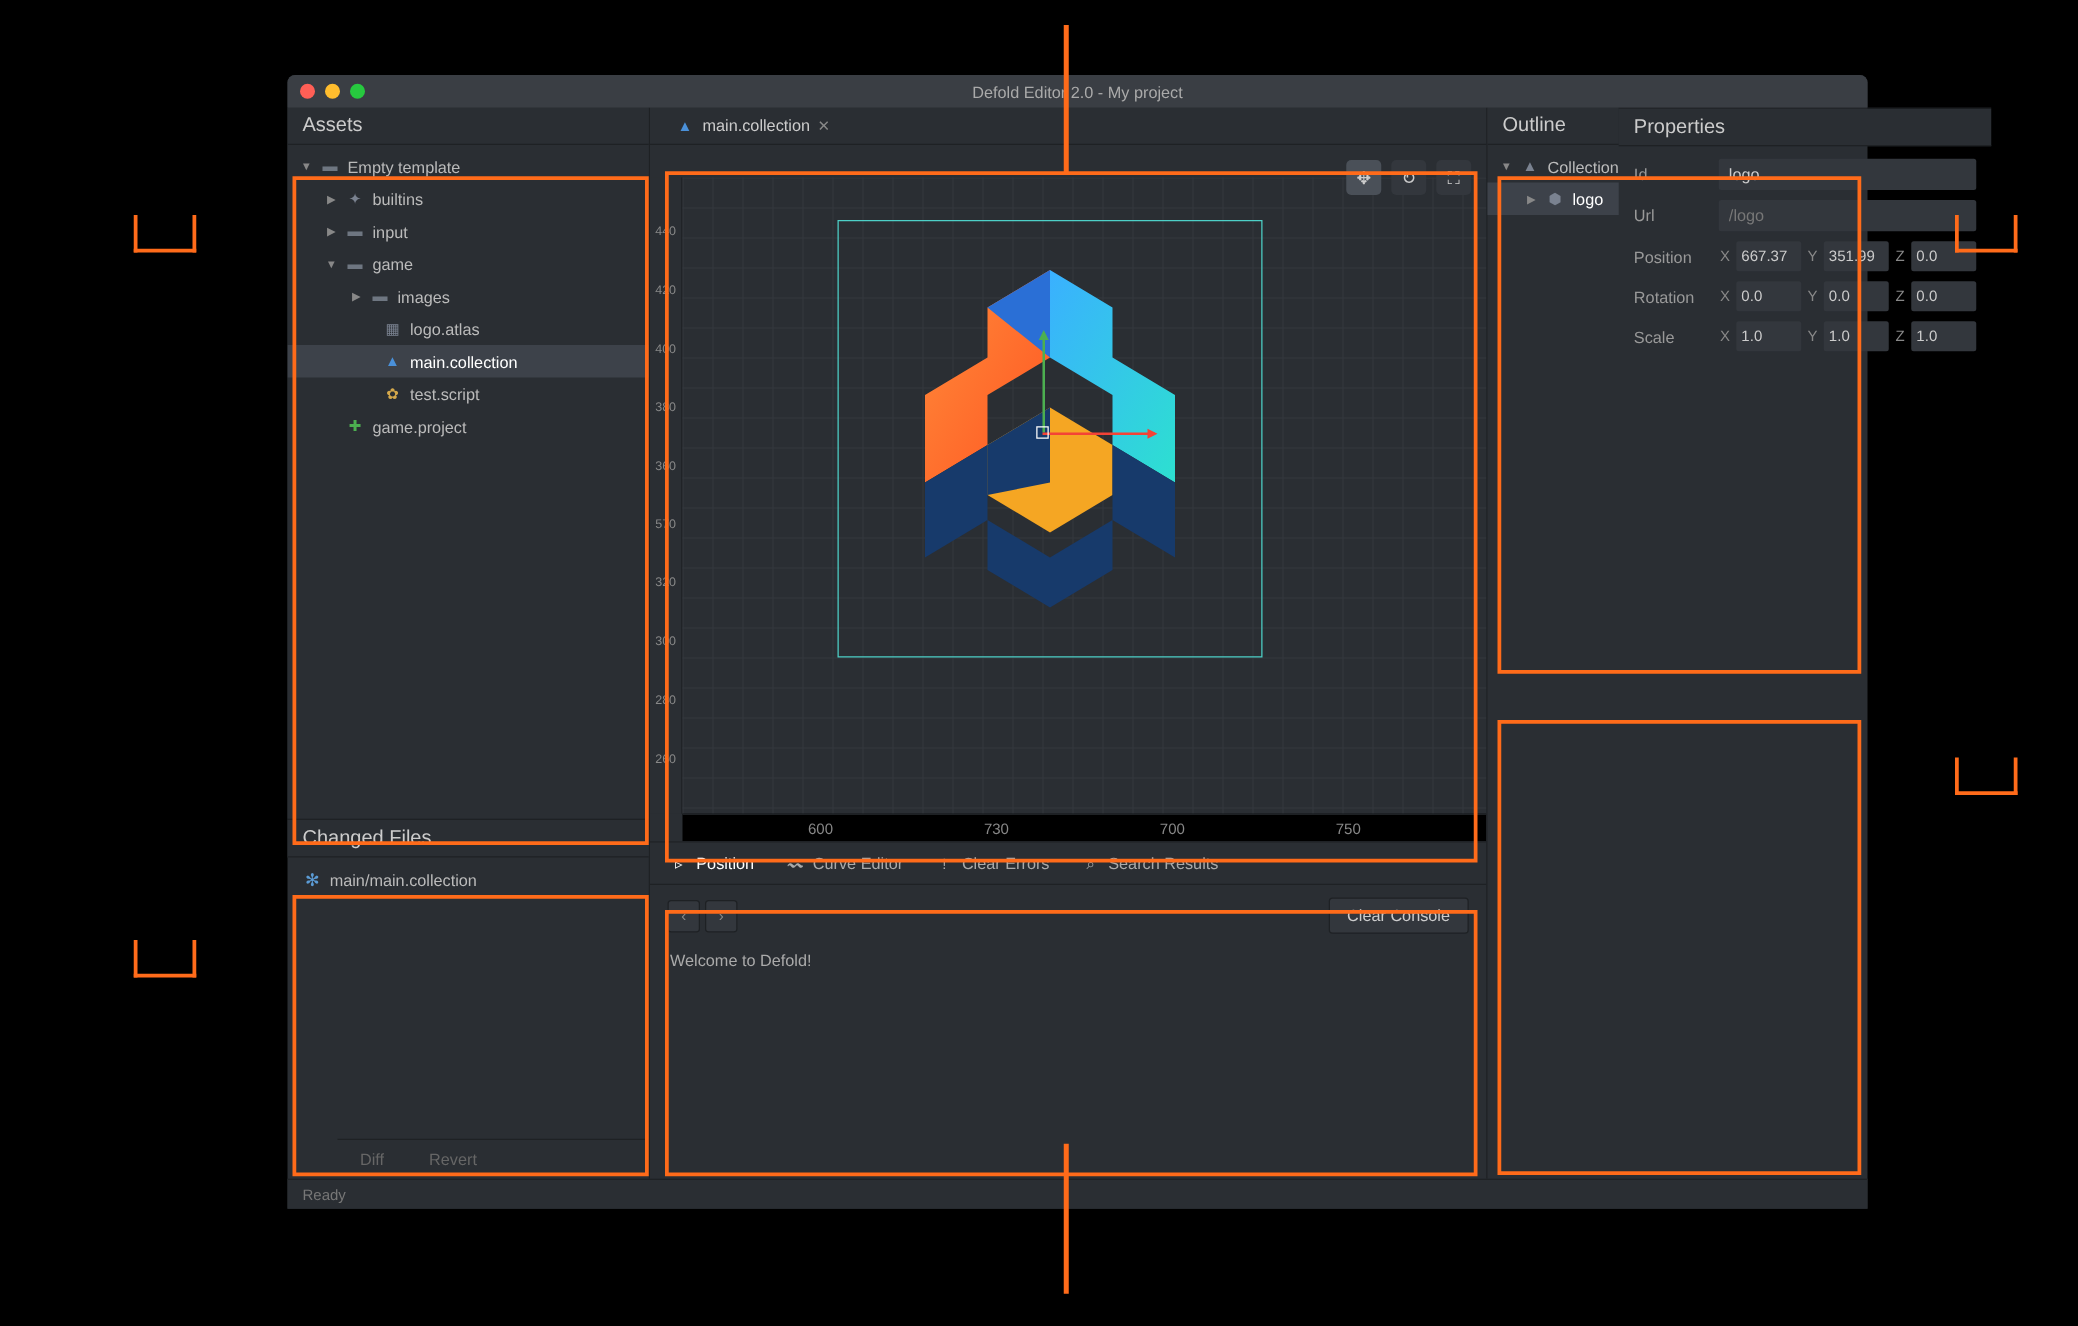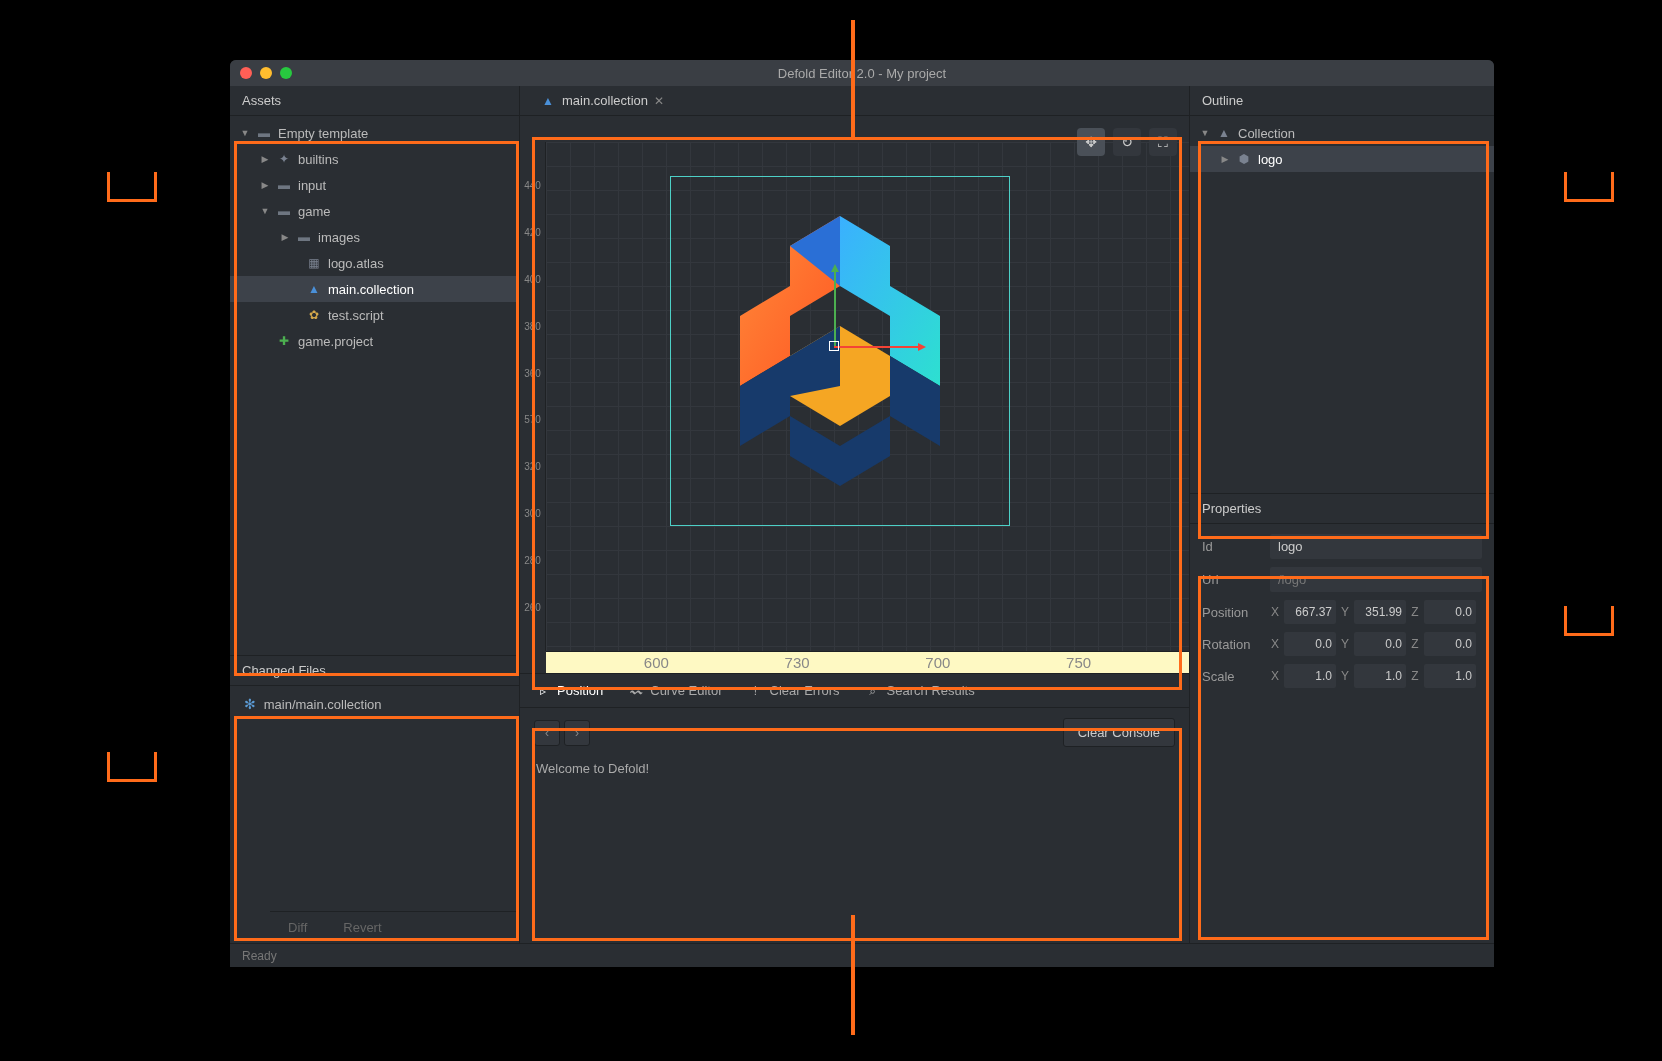--- a/index.html
+++ b/index.html
@@ -9,23 +9,23 @@
 
 .titlebar { height:26px; background:#3a3e44; border-radius:6px 6px 0 0; display:flex; align-items:center; padding:0 10px; position:relative; }
 .traffic { display:flex; gap:8px; }
 .dot { width:12px; height:12px; border-radius:50%; }
 .dot.r{background:#ff5f56}.dot.y{background:#ffbd2e}.dot.g{background:#27c93f}
 .wtitle { position:absolute; left:50%; transform:translateX(-50%); color:#aaa; font-size:13px; }
 
 .body { flex:1; display:flex; min-height:0; }
 .left { width:290px; display:flex; flex-direction:column; border-right:1px solid #1e2124; }
 .mid { flex:1; display:flex; flex-direction:column; min-width:0; }
-.right { width:305px; display:flex; flex-direction:column; border-left:1px solid #1e2124; }
-
-.phead { height:30px; background:#2a2e33; border-bottom:1px solid #1e2124; display:flex; align-items:center; padding:0 12px; color:#ccc; font-size:13px; font-weight:500; }
+.right { width:305px; display:flex; flex-direction:row; border-left:1px solid #1e2124; }
+
+.phead { height:30px; background:#2a2e33; border-bottom:1px solid #1e2124; display:flex; align-items:center; padding:0 12px; color:#ccc; font-size:16px; font-weight:500; }
 .pbody { flex:1; overflow:auto; background:#2a2e33; }
 
 .tree { padding:4px 0; color:#bbb; font-size:13px; }
 .trow { display:flex; align-items:center; height:26px; gap:6px; cursor:pointer; }
 .trow.sel { background:#3d424a; color:#fff; }
 .arr { width:10px; font-size:9px; color:#888; text-align:center; }
 .ico { width:16px; height:16px; display:flex; align-items:center; justify-content:center; font-size:12px; }
 .ic-fo{color:#6e7681}.ic-pz{color:#7a8290}.ic-at{color:#7a8290}.ic-co{color:#4a90d9}.ic-sc{color:#d4a84b}.ic-gp{color:#4caf50}.ic-gl{color:#7a8290}
 
 .changed { height:288px; border-top:1px solid #1e2124; display:flex; flex-direction:column; }
@@ -37,21 +37,21 @@
 
 .tabbar { height:30px; display:flex; align-items:center; border-bottom:1px solid #1e2124; padding-left:10px; }
 .tab { display:flex; align-items:center; gap:6px; padding:0 10px; height:100%; color:#ccc; font-size:13px; }
 .tab .x{color:#888;font-size:12px;cursor:pointer}
 
 .viewport { flex:1; position:relative; background:#2a2e33; overflow:hidden; }
 .grid { position:absolute; inset:26px 0 22px 26px;
   background-image:linear-gradient(#33373d 1px,transparent 1px),linear-gradient(90deg,#33373d 1px,transparent 1px);
   background-size:24px 24px; background-color:#2a2e33; }
 .rulerl{position:absolute;left:0;top:26px;bottom:22px;width:26px;background:#2a2e33;border-right:1px solid #1e2124;display:flex;flex-direction:column-reverse;justify-content:space-around;font-size:10px;color:#888;align-items:center;padding:20px 0}
-.rulerb{position:absolute;left:26px;right:0;bottom:0;height:22px;background:#fef9c3;border-top:1px solid #1e2124;display:flex;justify-content:space-around;font-size:15px;color:#888;align-items:center;padding:0 40px}
+.rulerb{position:absolute;left:26px;right:0;bottom:0;height:22px;background:#000000;border-top:1px solid #1e2124;display:flex;justify-content:space-around;font-size:12px;color:#888;align-items:center;padding:0 40px}
 .selbox{position:absolute;left:150px;top:60px;width:340px;height:350px;border:1px solid #4dd0c7}
 .logo{position:absolute;left:170px;top:80px;width:300px;height:300px}
 .giz{position:absolute;left:314px;top:230px}
 .giz .gy{position:absolute;width:2px;height:80px;background:#4caf50;bottom:0;left:0}
 .giz .gy:before{content:"";position:absolute;top:-6px;left:-3px;border:4px solid transparent;border-bottom:8px solid #4caf50}
 .giz .gx{position:absolute;width:90px;height:2px;background:#f44336;left:0;top:0}
 .giz .gx:before{content:"";position:absolute;right:-6px;top:-3px;border:4px solid transparent;border-left:8px solid #f44336}
 .giz .gc{position:absolute;width:10px;height:10px;border:1px solid #fff;left:-5px;top:-5px}
 .vtools{position:absolute;right:12px;top:12px;display:flex;gap:8px}
 .vbtn{width:28px;height:28px;background:#33373d;border-radius:4px;display:flex;align-items:center;justify-content:center;color:#ccc;font-size:14px;cursor:pointer}
@@ -73,21 +73,21 @@
 .outbody { flex:1; padding:4px 0; }
 
 .props { height:450px; border-top:1px solid #1e2124; display:flex; flex-direction:column; }
 .pgrid { padding:10px 12px; font-size:13px; color:#bbb; }
 .prow { display:flex; align-items:center; margin-bottom:8px; gap:8px; }
 .plab { width:60px; color:#999; }
 .pin { flex:1; background:#33373d; border:none; color:#ccc; padding:5px 8px; font-size:13px; border-radius:2px; }
 .pin.ro{color:#777}
 .xyz { display:flex; gap:4px; align-items:center; flex:1; }
 .ax { color:#888; font-size:12px; width:10px; text-align:center; }
-.av { width:52px; background:#33373d; border:none; color:#ccc; padding:5px 4px; font-size:12px; text-align:right; border-radius:2px; }
+.av { width:52px; background:#33373d; border:none; color:#ccc; padding:5px 4px; font-size:12px; text-align:left; border-radius:2px; }
 
 .status { height:24px; background:#2a2e33; border-top:1px solid #1e2124; color:#777; font-size:12px; padding:0 12px; display:flex; align-items:center; }
 
 .hl { position:absolute; border:3px solid #ff6b1a; pointer-events:none; z-index:100; }
 .ln { position:absolute; background:#ff6b1a; z-index:99; }
 .brk { position:absolute; border:3px solid #ff6b1a; border-top:none; width:50px; height:30px; z-index:99; }
 </style>
 </head>
 <body>
 

